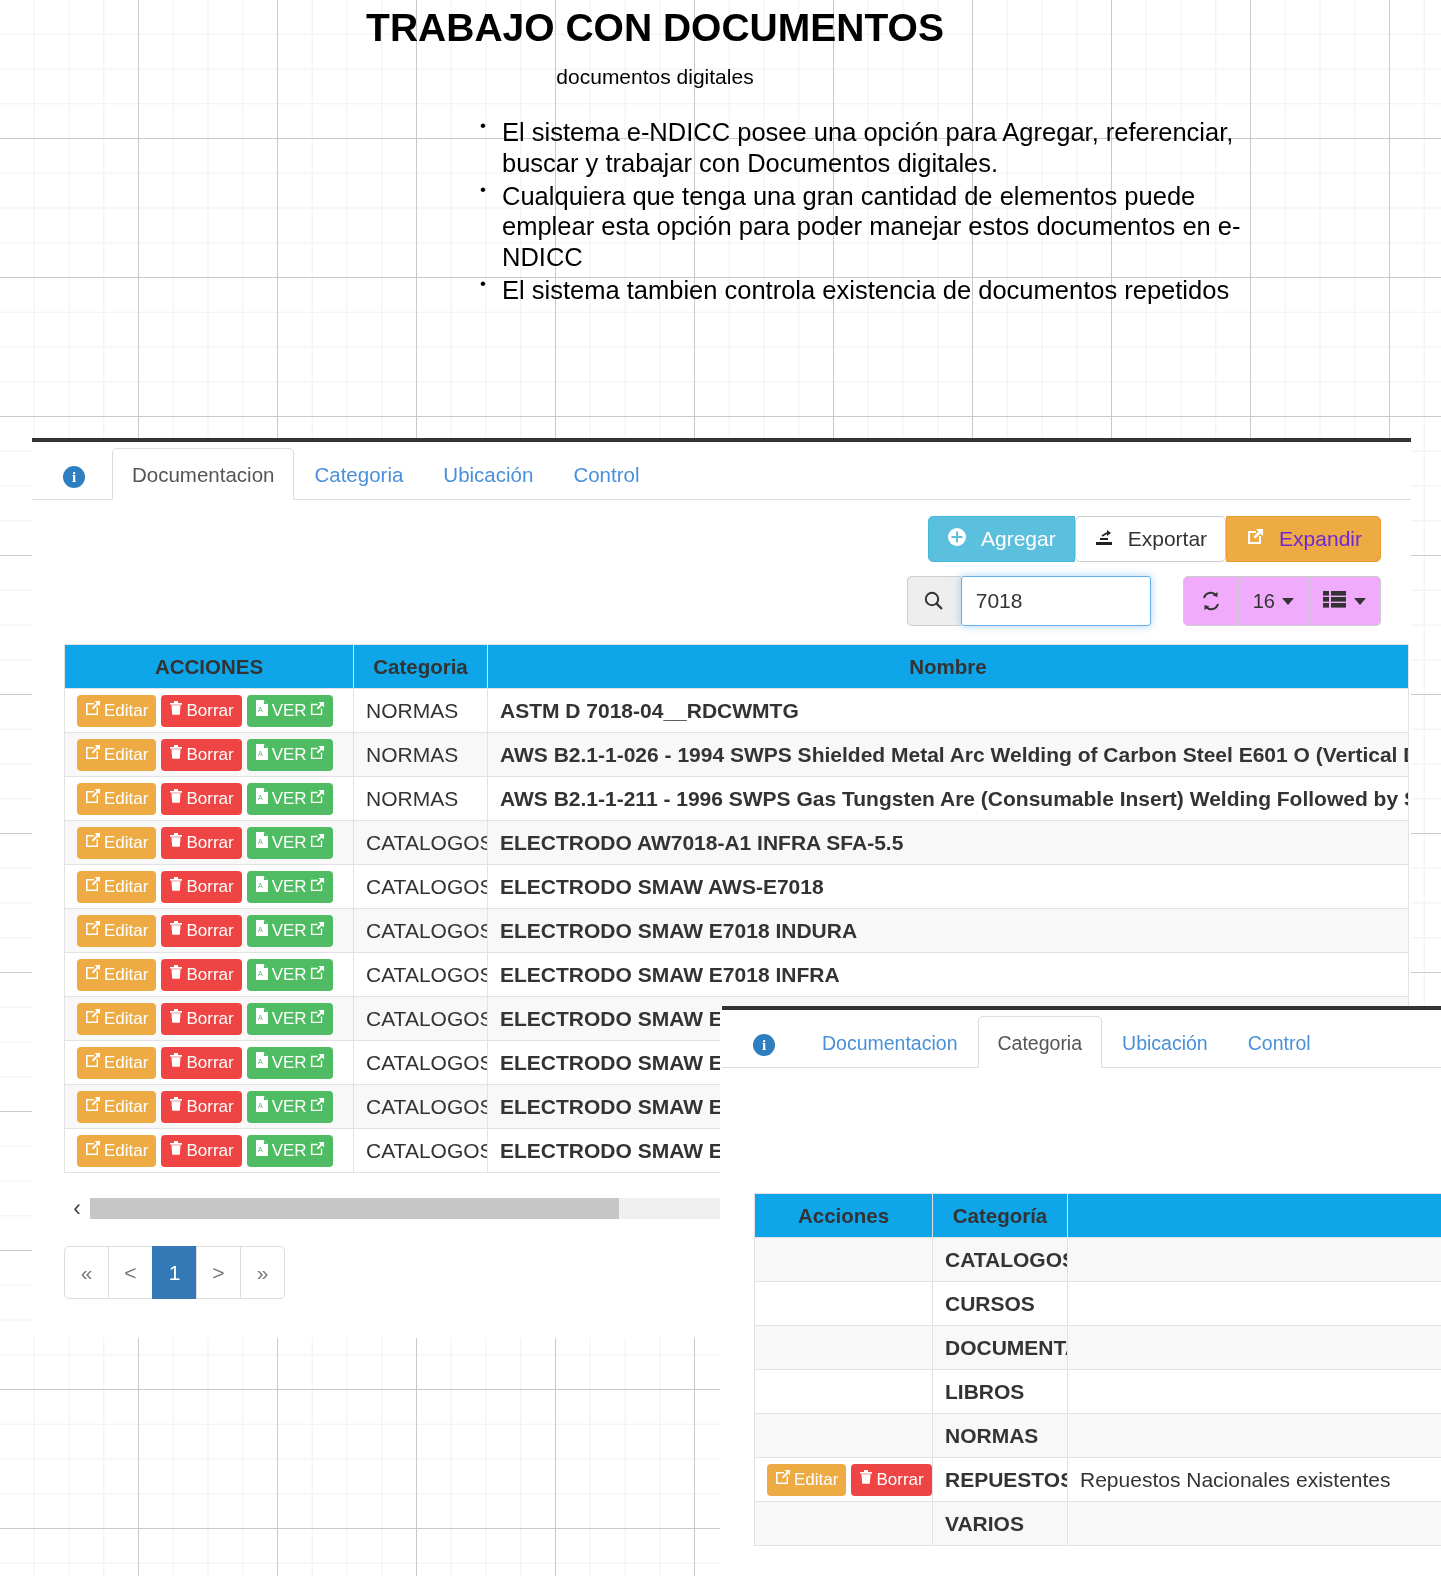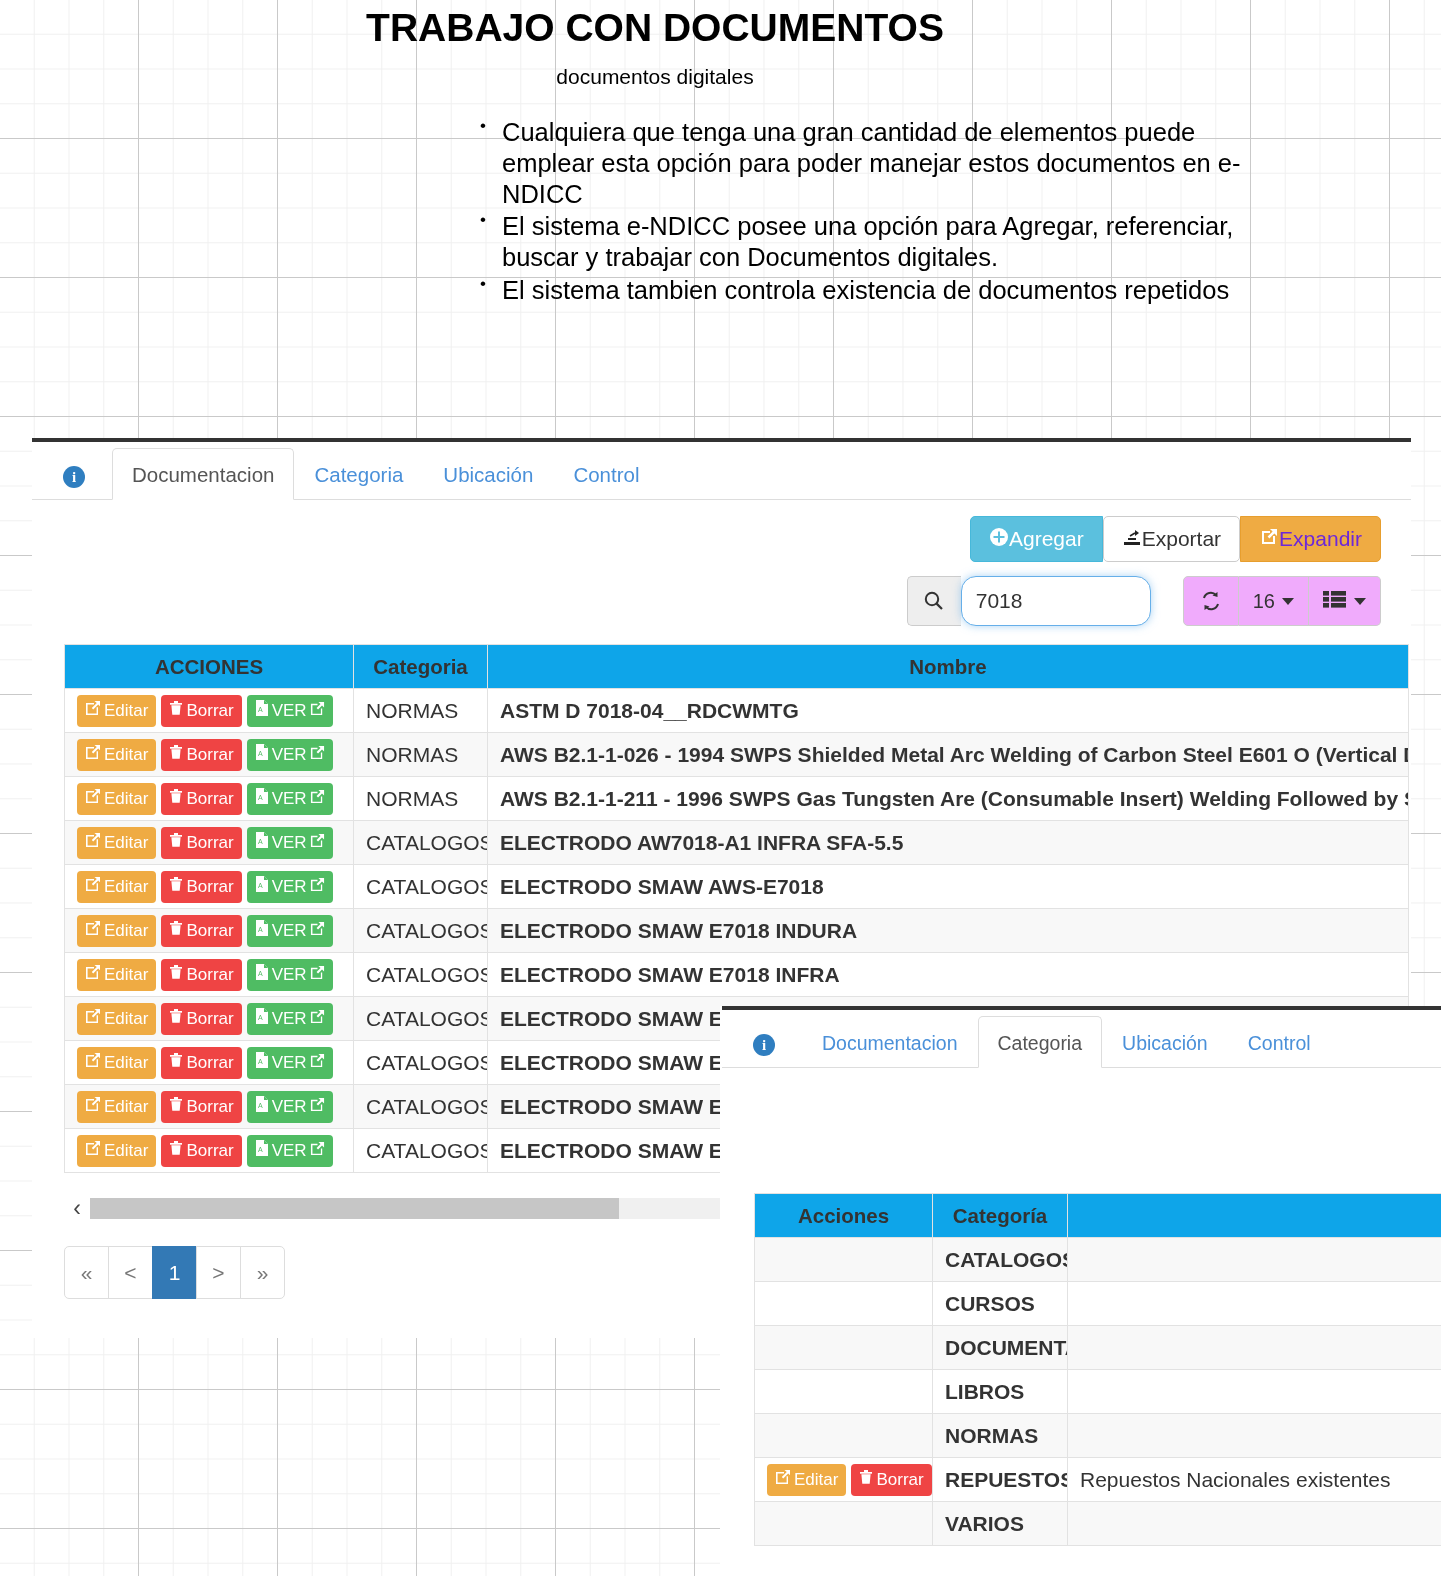--- a/index.html
+++ b/index.html
@@ -75,38 +75,38 @@
   .info-icon{
     display:inline-block; width:22px; height:22px; border-radius:50%;
     background:#2f7ec0; color:#ffffff; font-size:15px; font-weight:bold;
     text-align:center; line-height:22px; font-family:"Liberation Serif", serif;
     vertical-align:middle;
   }
 
   
   .toolbar-row{ display:flex; justify-content:flex-end; padding:16px 30px 0 0; }
   .btn{
-    display:inline-flex; align-items:center; gap:0;
+    display:inline-flex; align-items:center; gap:14px;
     height:46px; padding:0 18px; font-size:21px; border-radius:5px;
     border:1px solid transparent; cursor:pointer; white-space:nowrap;
     font-family:"Liberation Sans", sans-serif;
   }
   .btn-agregar{ background:#5bc0de; color:#ffffff; border-color:#46b8da; border-radius:5px 0 0 5px; }
   .btn-exportar{ background:#ffffff; color:#333333; border:1px solid #cccccc; }
   .btn-expandir{ background:#efab43; color:#6d28d9; border-color:#e79e2e; border-radius:0 5px 5px 0; }
 
   .search-row{ display:flex; justify-content:flex-end; align-items:center; gap:32px; padding:14px 30px 0 0; }
   .search-group{ display:flex; align-items:center; }
   .search-addon{
     width:54px; height:50px; background:#eeeeee; border:1px solid #cccccc;
     border-right:none; border-radius:5px 0 0 5px;
     display:flex; align-items:center; justify-content:center;
   }
   .search-input{
-    width:190px; height:50px; border:1px solid #66afe9; border-radius:15px;
+    width:190px; height:50px; border:1px solid #66afe9; border-radius:3px;
     padding:0 14px; font-size:21px; color:#333333; outline:none;
     box-shadow:0 0 8px rgba(102,175,233,.55);
     font-family:"Liberation Sans", sans-serif; background:#ffffff;
   }
   .btn-group{ display:flex; }
   .bg-btn{
     height:50px; min-width:56px; padding:0 14px; background:#f0abfc;
     border:1px solid #cccccc; display:flex; align-items:center; justify-content:center;
     gap:7px; font-size:20px; color:#333333; cursor:pointer;
   }
@@ -165,22 +165,22 @@
 </style>
 </head>
 <body>
 
 <div id="grid-bg"></div>
 
 <div id="slide-head">
   <div id="slide-title">TRABAJO CON DOCUMENTOS</div>
   <div id="slide-subtitle">documentos digitales</div>
   <ul id="bullets">
+    <li>El sistema e-NDICC posee una opción para Agregar, referenciar, buscar y trabajar con Documentos digitales.</li>
     <li>Cualquiera que tenga una gran cantidad de elementos puede emplear esta opción para poder manejar estos documentos en e-NDICC</li>
-    <li>El sistema e-NDICC posee una opción para Agregar, referenciar, buscar y trabajar con Documentos digitales.</li>
     <li>El sistema tambien controla existencia de documentos repetidos</li>
   </ul>
 </div>
 
 <div class="panel" id="panel-doc">
   <div class="panel-top-rule"></div>
 
   <div class="tabbar">
     <div class="tab info-tab">
       <span class="info-icon">i</span>

